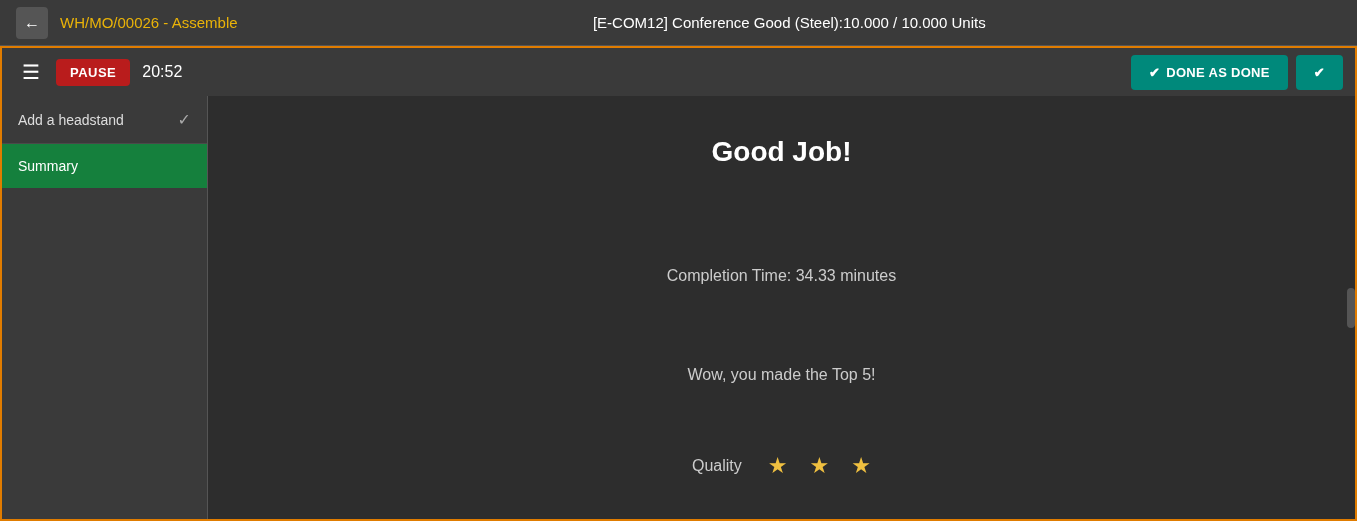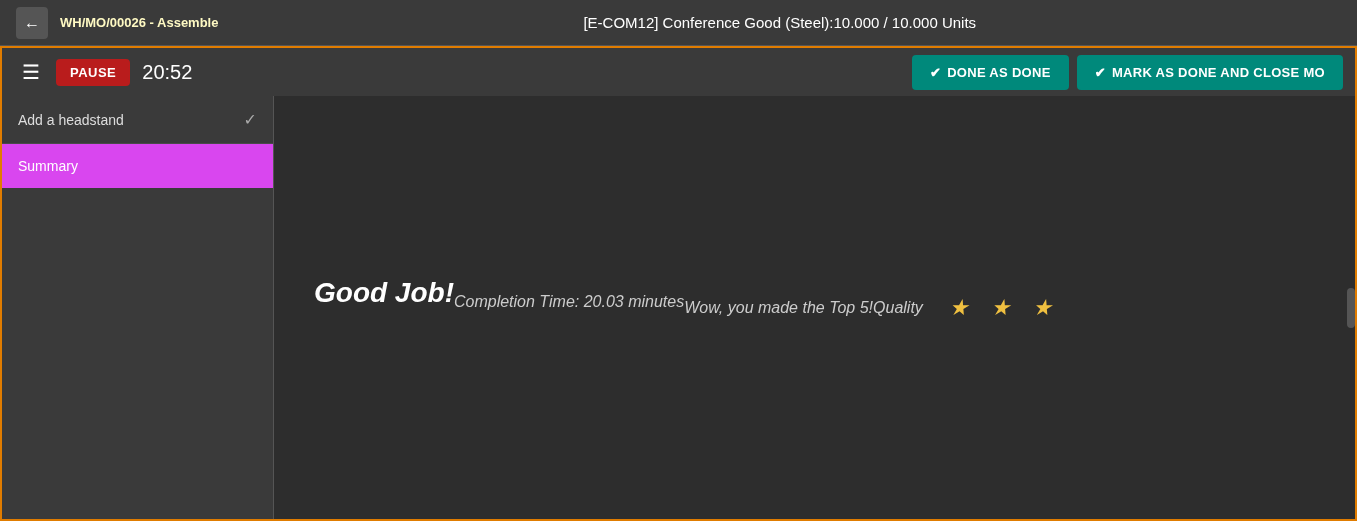--- a/index.html
+++ b/index.html
@@ -35,23 +35,23 @@
       color: #fff;
       cursor: pointer;
       display: flex;
       align-items: center;
       justify-content: center;
       font-size: 16px;
       margin-right: 12px;
     }
 
     .header-title {
-      color: #fef9c3;
-      font-size: 13px;
-      font-weight: 700;
+      color: #eab308;
+      font-size: 15px;
+      font-weight: 400;
     }
 
     .header-center {
       flex: 1;
       text-align: center;
       color: #fff;
       font-size: 15px;
     }
 
     
@@ -84,21 +84,21 @@
       font-size: 13px;
       font-weight: 600;
       padding: 6px 14px;
       border-radius: 4px;
       cursor: pointer;
       letter-spacing: 0.5px;
     }
 
     .timer {
       color: #fff;
-      font-size: 20px;
+      font-size: 16px;
       font-weight: 500;
       margin-left: 4px;
     }
 
     .toolbar-spacer {
       flex: 1;
     }
 
     .mark-done-btn {
       background: #00897b;
@@ -133,21 +133,21 @@
     
     .main-area {
       display: flex;
       border: 2px solid #e07c00;
       border-top: none;
       height: calc(521px - 46px - 50px);
     }
 
     
     .sidebar {
-      width: 272px;
+      width: 206px;
       background: #3a3a3a;
       border-right: 1px solid #555;
       flex-shrink: 0;
     }
 
     .sidebar-item {
       display: flex;
       align-items: center;
       justify-content: space-between;
       padding: 14px 16px;
@@ -162,33 +162,33 @@
       font-size: 16px;
     }
 
     .sidebar-item-summary {
       display: flex;
       align-items: center;
       padding: 14px 16px;
       color: #fff;
       font-size: 14px;
       cursor: pointer;
-      background: #d946ef;
+      background: #15803d;
     }
 
     
     .content-panel {
       flex: 1;
       background: #2d2d2d;
       display: flex;
-      align-items: center;
-      justify-content: flex-start;
+      flex-direction: column;
+      align-items: center;
+      justify-content: space-between;
       padding: 40px;
       position: relative;
-      font-style: italic;
     }
 
     .good-job-title {
       color: #fff;
       font-size: 28px;
       font-weight: 700;
       margin-bottom: 30px;
     }
 
     .completion-time {
@@ -248,39 +248,38 @@
   </button>
   <button class="pause-btn">PAUSE</button>
   <span class="timer">20:52</span>
   <div class="toolbar-spacer"></div>
   <button class="mark-done-btn">
     <span>✔</span>
     <span>DONE AS DONE</span>
   </button>
   <button class="mark-done-close-btn">
     <span>✔</span>
-    <span>MARK AS DONE AND CLOSE MO</span>
   </button>
 </div>
 
 <div class="main-area">
 
   <div class="sidebar">
     <div class="sidebar-item">
       <span>Add a headstand</span>
       <span class="checkmark">✓</span>
     </div>
     <div class="sidebar-item-summary">
       <span>Summary</span>
     </div>
   </div>
 
   <div class="content-panel">
     <div class="good-job-title">Good Job!</div>
-    <div class="completion-time">Completion Time: 20.03 minutes</div>
+    <div class="completion-time">Completion Time: 34.33 minutes</div>
     <div class="top5-text">Wow, you made the Top 5!</div>
     <div class="quality-row">
       <span class="quality-label">Quality</span>
       <span class="star">★</span>
       <span class="star">★</span>
       <span class="star">★</span>
     </div>
     <div class="scroll-indicator"></div>
   </div>
 

